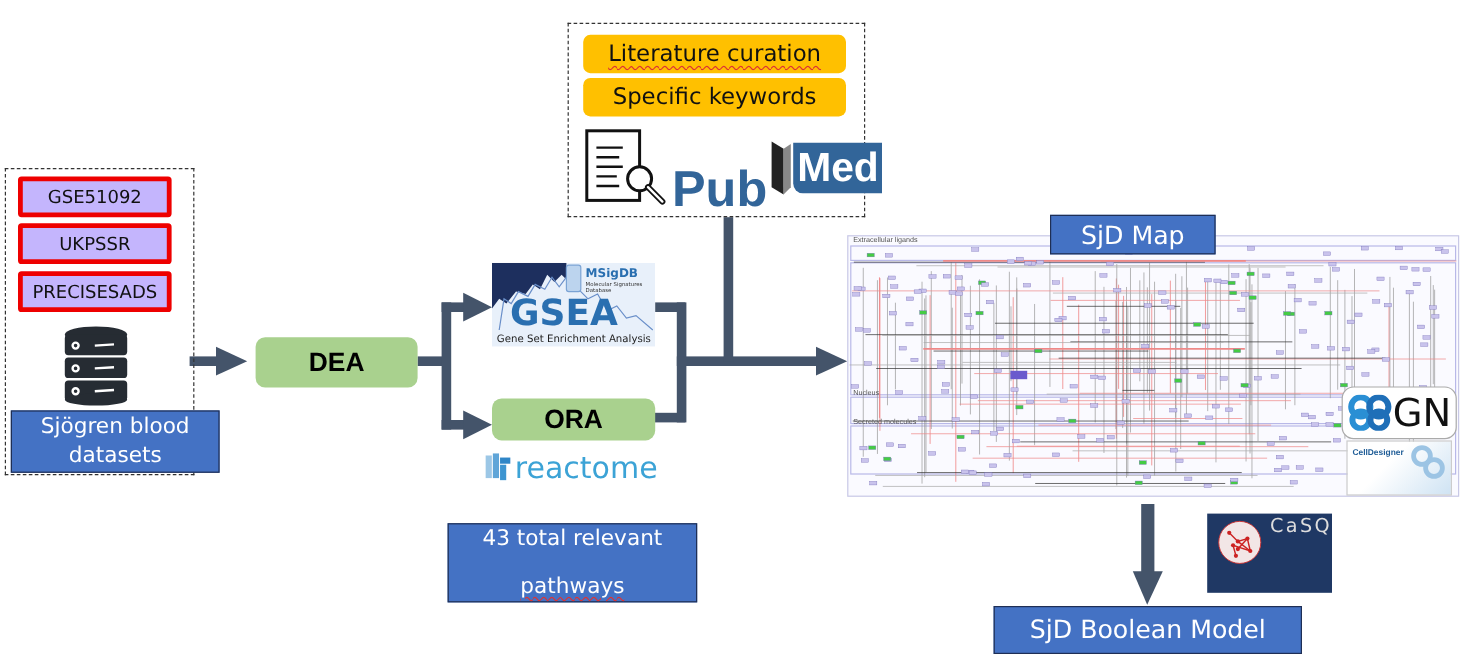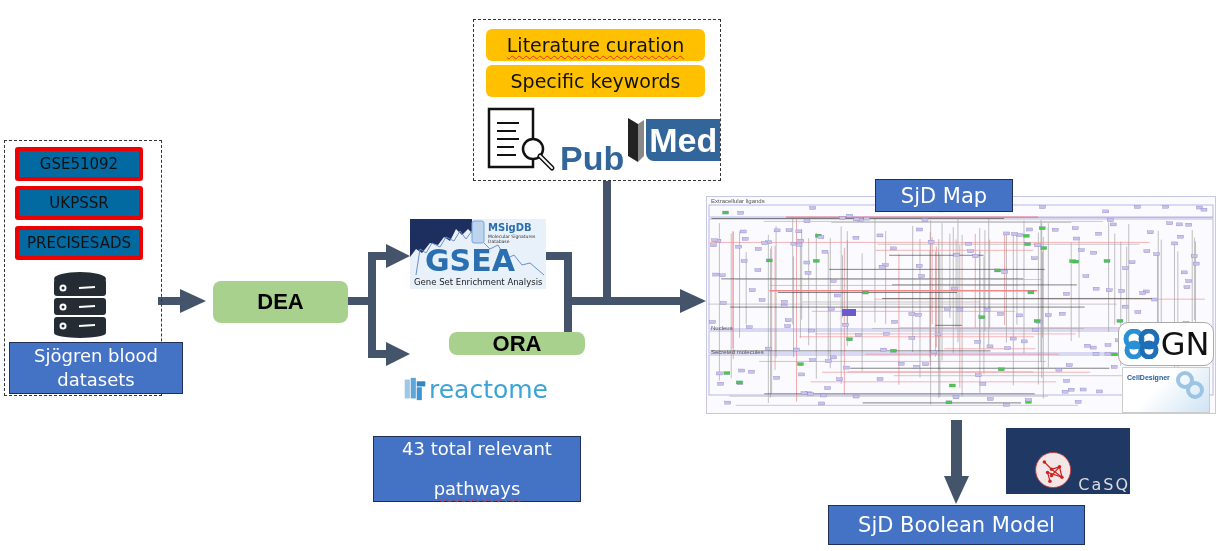--- a/index.html
+++ b/index.html
@@ -1,19 +1,19 @@
 <!DOCTYPE html>
 <html><head>
 <meta charset="utf-8">
 <style>
   html,body{margin:0;padding:0;background:#fff;}
   body{width:1223px;height:551px;position:relative;overflow:hidden;font-family:"Liberation Sans",sans-serif;}
   .abs{position:absolute;}
   .dashed{border:1px dashed #333;box-sizing:border-box;}
-  .redbox{border:4px solid #e00;background:#0369a1;box-sizing:border-box;display:flex;align-items:center;justify-content:center;font-family:"DejaVu Sans",sans-serif;font-size:15px;color:#111;border-radius:3px;}
+  .redbox{border:4px solid #e00;background:#c4b5fd;box-sizing:border-box;display:flex;align-items:center;justify-content:center;font-family:"DejaVu Sans",sans-serif;font-size:15px;color:#111;border-radius:3px;}
   .bluebox{background:#4472c4;color:#fff;border:1px solid #1f2f55;box-sizing:border-box;display:flex;align-items:center;justify-content:center;text-align:center;font-family:"DejaVu Sans",sans-serif;}
   .greenbox{background:#a9d18e;border-radius:8px;display:flex;align-items:center;justify-content:center;font-weight:bold;font-size:22px;color:#000;font-family:"Liberation Sans",sans-serif;}
   .orangebox{background:#ffc000;border-radius:6px;display:flex;align-items:center;justify-content:center;font-family:"DejaVu Sans",sans-serif;font-size:19px;color:#111;}
   .squig{text-decoration:underline wavy #d33;text-decoration-thickness:1px;text-underline-offset:3px;}
   svg text{font-family:"DejaVu Sans",sans-serif;}
 </style>
 </head>
 <body>
 
 <svg class="abs" style="left:0;top:0" width="1223" height="551">
@@ -78,21 +78,21 @@
     <polyline points="6,56 10,30 16,34 22,24 30,28 36,18 44,22 50,12 56,20 62,12 80,30 88,26 96,40 104,36 112,46 120,44 134,56" fill="none" stroke="#6a8fc9" stroke-width="1"></polyline>
     <text x="15" y="52" font-size="30" font-weight="bold" fill="#2a6fb0" font-family="Liberation Sans, sans-serif">GSEA</text>
     <rect x="62" y="2" width="12" height="22" rx="2" fill="#bcd4ee" stroke="#7ba3d4"></rect>
     <text x="78" y="12" font-size="10" font-weight="bold" fill="#2a6fb0">MSigDB</text>
     <text x="78" y="19" font-size="4.5" fill="#333">Molecular Signatures</text>
     <text x="78" y="24" font-size="4.5" fill="#333">Database</text>
     <text x="4" y="66" font-size="8.5" fill="#222" font-family="Liberation Sans, sans-serif">Gene Set Enrichment Analysis</text>
   </svg>
 </div>
 
-<div class="abs greenbox" style="left:410px;top:332px;width:136px;height:23px;margin-left:39px;">ORA</div>
+<div class="abs greenbox" style="left:410px;top:332px;width:136px;height:35px;">ORA</div>
 
 <div class="abs" style="left:403px;top:372px;width:145px;height:34px;display:flex;align-items:center;">
   <svg width="28" height="30" viewBox="0 0 28 30">
     <rect x="2" y="4" width="6" height="22" fill="#9cc7e6"></rect>
     <rect x="9" y="2" width="6" height="24" fill="#5fa5d8"></rect>
     <rect x="16" y="6" width="10" height="6" fill="#2f86c7"></rect>
     <rect x="16" y="13" width="6" height="15" fill="#3d95d1"></rect>
   </svg>
   <span style="font-size:25px;color:#3ca3d6;font-family:'DejaVu Sans',sans-serif;margin-left:2px;">reactome</span>
 </div>
@@ -114,21 +114,21 @@
     <line x1="11" y1="17" x2="33" y2="17" stroke="#111" stroke-width="2"></line>
     <line x1="11" y1="25" x2="30" y2="25" stroke="#111" stroke-width="2"></line>
     <line x1="11" y1="33" x2="33" y2="33" stroke="#111" stroke-width="2"></line>
     <line x1="11" y1="41" x2="28" y2="41" stroke="#111" stroke-width="2"></line>
     <line x1="11" y1="49" x2="30" y2="49" stroke="#111" stroke-width="2"></line>
     <circle cx="47" cy="43" r="10" fill="#fff" stroke="#111" stroke-width="2.5"></circle>
     <line x1="54" y1="50" x2="66" y2="62" stroke="#111" stroke-width="5" stroke-linecap="round"></line>
     <line x1="54" y1="50" x2="66" y2="62" stroke="#fff" stroke-width="2" stroke-linecap="round"></line>
   </svg>
   <div class="abs" style="left:86px;top:92px;height:56px;display:flex;align-items:center;">
-    <span style="font-size:34px;font-weight:bold;color:#326599;font-family:'Liberation Sans',sans-serif;margin-top:36px;">Pub</span>
+    <span style="font-size:42px;font-weight:bold;color:#326599;font-family:'Liberation Sans',sans-serif;margin-top:36px;">Pub</span>
     <svg width="22" height="48" viewBox="0 0 22 48">
       <polygon points="4,2 14,8 14,46 4,40" fill="#222"></polygon>
       <polygon points="14,8 20,4 20,40 14,46" fill="#888"></polygon>
     </svg>
     <span style="font-size:34px;font-weight:bold;color:#fff;background:#326599;padding:2px 3px;font-family:'Liberation Sans',sans-serif;border-radius:0 0 0 8px;line-height:38px;">Med</span>
   </div>
 </div>
 
 <div class="abs" style="left:706px;top:196px;width:508px;height:216px;background:#fafaff;border:1px solid #c8c8e6;overflow:hidden;">
   <svg id="map-svg" width="508" height="216">
@@ -495,21 +495,21 @@
 </div>
 
 <div class="abs" style="left:1122px;top:367px;width:86px;height:44px;background:linear-gradient(135deg,#fff 40%,#cfe3f3);border:1px solid #ccc;">
   <span class="abs" style="left:4px;top:6px;font-size:7px;font-weight:bold;color:#1f5d97;">CellDesigner</span>
   <svg class="abs" style="left:52px;top:2px" width="32" height="32" viewBox="0 0 32 32">
     <circle cx="10" cy="10" r="7" fill="none" stroke="#9cc4e4" stroke-width="4"></circle>
     <circle cx="20" cy="20" r="7" fill="none" stroke="#9cc4e4" stroke-width="4"></circle>
   </svg>
 </div>
 
-<div class="abs" style="left:1006px;top:428px;width:104px;height:66px;background:#1f3864;display:flex;align-items:flex-end;padding-left:20px;">
+<div class="abs" style="left:1006px;top:428px;width:104px;height:66px;background:#1f3864;display:flex;align-items:flex-start;">
   <svg width="48" height="48" viewBox="0 0 48 48" style="margin-left:8px">
     <circle cx="24" cy="24" r="22" fill="#f2e6e6" stroke="#c33" stroke-width="1"></circle>
     <g stroke="#c22" stroke-width="1.5" fill="none">
       <polyline points="13,14 22,23 32,20 35,33 17,27 20,38"></polyline>
       <line x1="22" y1="23" x2="35" y2="33"></line>
       <line x1="22" y1="31" x2="32" y2="20"></line>
     </g>
     <g fill="#c22">
       <circle cx="13" cy="14" r="2.2"></circle>
         <circle cx="22" cy="23" r="2.2"></circle>

